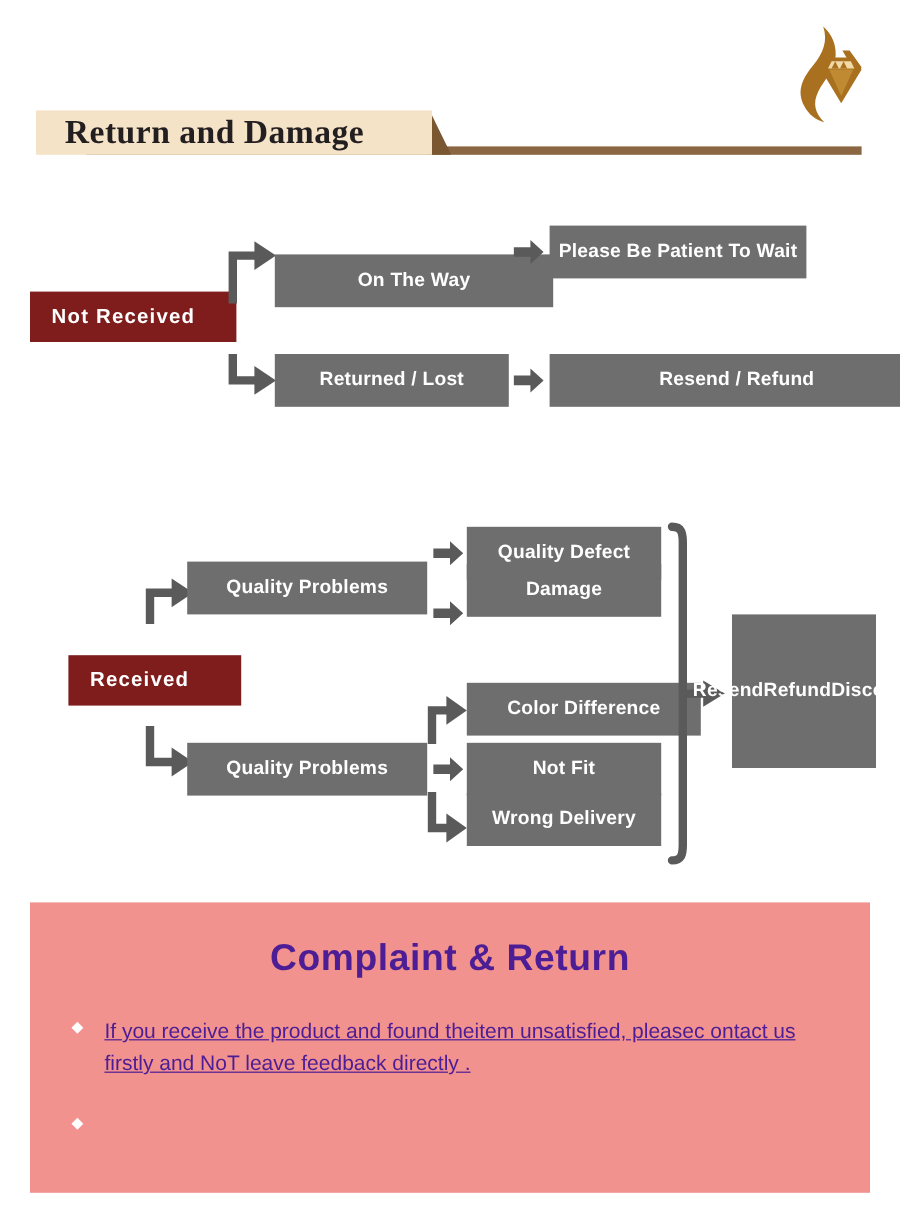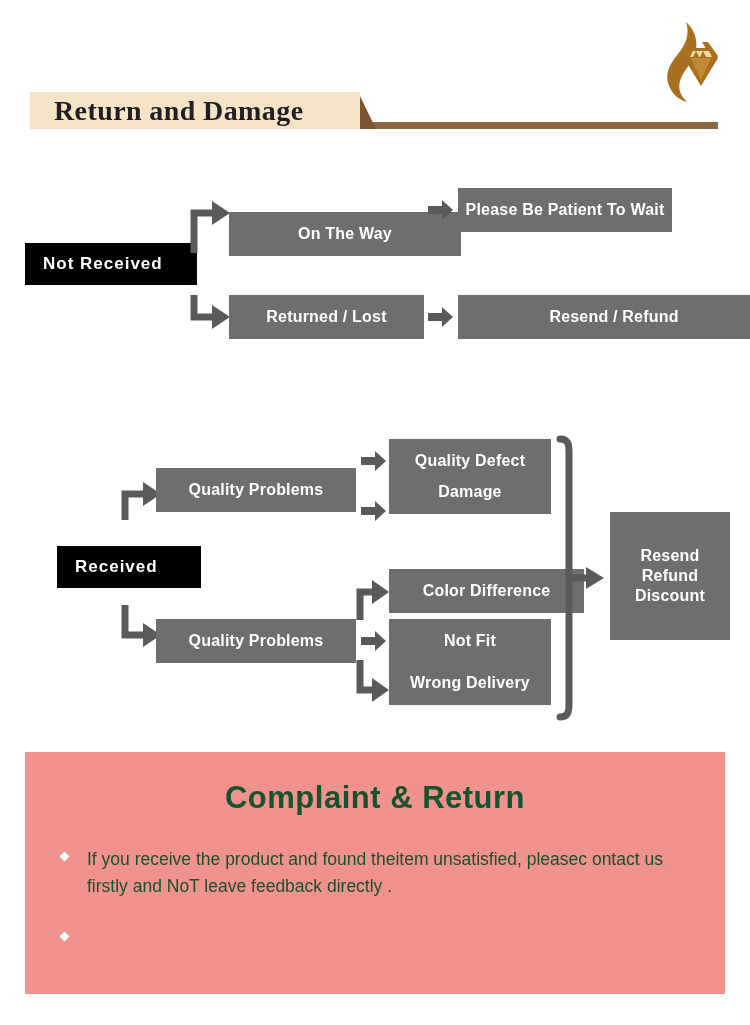--- a/index.html
+++ b/index.html
@@ -69,54 +69,55 @@
     display: flex;
     align-items: center;
     justify-content: center;
     text-align: center;
     font-size: 16px;
     line-height: 1.25;
     letter-spacing: 0.2px;
   }
   .pinkbox {
     position: absolute;
-    background: #000000;
+    background: #7f1d1d;
     color: #ffffff;
     font-weight: bold;
     display: flex;
     align-items: center;
     padding-left: 18px;
     font-size: 17px;
     letter-spacing: 1px;
   }
   .conn { position: absolute; }
 
   
   #complaint {
     position: absolute;
     left: 25px; top: 752px;
     width: 700px; height: 242px;
     background: #f2928e;
-    color: #14532d;
+    color: #4c1d95;
   }
   #complaint .ct {
     text-align: center;
     font-size: 31px;
     font-weight: bold;
     margin-top: 28px;
     letter-spacing: 0.5px;
   }
   #complaint ul { list-style: none; margin: 30px 28px 0 28px; }
   #complaint li {
     position: relative;
     padding-left: 34px;
     font-size: 17.5px;
     line-height: 1.55;
     margin-bottom: 26px;
     font-weight: normal;
+    text-decoration: underline;
   }
   #complaint li .bullet {
     position: absolute;
     left: 8px; top: 7px;
     width: 7px; height: 7px;
     background: #ffffff;
     transform: rotate(45deg);
   }
 </style>
 </head>
@@ -221,21 +222,21 @@
     <div class="gbox" style="left:389px; top:569px; width:195px; height:44px;">Color Difference</div>
     <div class="gbox" style="left:389px; top:619px; width:162px; height:44px;">Not Fit</div>
     <div class="gbox" style="left:389px; top:661px; width:162px; height:44px;">Wrong Delivery</div>
 
     <svg class="conn" style="left:552px; top:434px;" width="62" height="288" viewBox="0 0 62 288">
       <path d="M8 5 C16 5 17 10 17 18 L17 270 C17 278 16 283 8 283" stroke="#5a5a5a" stroke-width="7" fill="none" stroke-linecap="round"></path>
       <path d="M17 144 L36 144" stroke="#5a5a5a" stroke-width="7" fill="none"></path>
       <path d="M34 133 L52 144 L34 155 Z" fill="#5a5a5a"></path>
     </svg>
 
-    <div class="gbox" style="left:610px; top:512px; width:120px; height:128px; flex-direction:column;">
+    <div class="gbox" style="left:610px; top:512px; width:120px; height:128px; flex-direction:row;">
       <span>Resend</span>
       <span>Refund</span>
       <span>Discount</span>
     </div>
   </div>
 
   <div id="complaint">
     <div class="ct">Complaint &amp; Return</div>
     <ul>
       <li>

